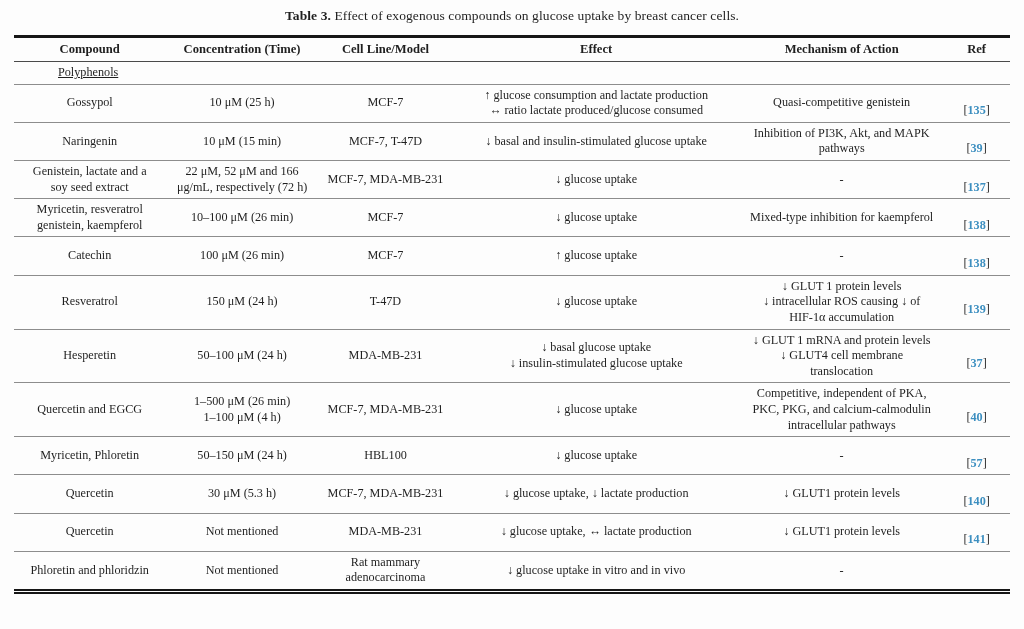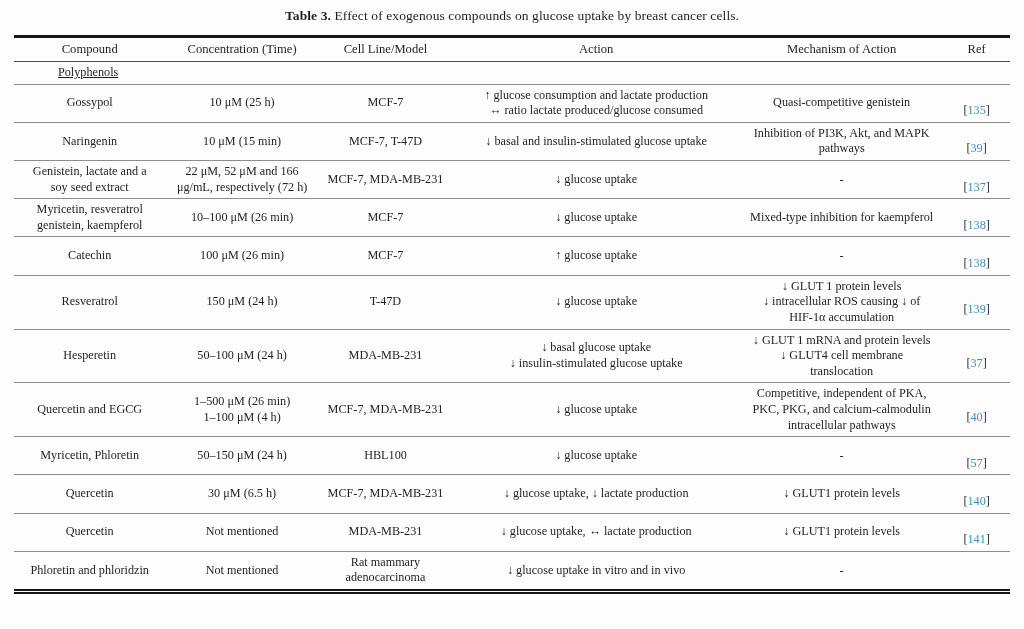--- a/index.html
+++ b/index.html
@@ -20,21 +20,21 @@
   .caption .cap-label { font-weight: bold; }
   table.data-table {
     width: 996px;
     margin: 0 auto;
     border-collapse: collapse;
     table-layout: fixed;
     border-top: 3px solid #161616;
     border-bottom: 5px double #161616;
   }
   thead th {
-    font-weight: normal;
+    font-weight: bold;
     font-size: 12.6px;
     text-align: center;
     padding: 4px 3px;
     border-bottom: 1.5px solid #4a4a4a;
     white-space: nowrap;
     overflow: hidden;
   }
   tbody td {
     font-size: 12.2px;
     line-height: 1.28;
@@ -45,21 +45,21 @@
     white-space: pre-line;
   }
   tbody tr:last-child td { border-bottom: none; }
   tbody tr.section-row td {
     text-align: left;
     padding-left: 44px;
     white-space: nowrap;
     text-decoration: underline;
   }
   .ref-link { white-space: nowrap; cursor: pointer; }
-  .ref-num { color: #3d8fc0; }
+  .ref-num { color: #3d8fc0; font-weight: bold; }
   .bracket { color: #2b2b2b; }
   col.c-compound { width: 15.2%; }
   col.c-conc     { width: 15.4%; }
   col.c-line     { width: 13.4%; }
   col.c-effect   { width: 28.9%; }
   col.c-mech     { width: 20.4%; }
   col.c-ref      { width: 6.7%;  }
 </style>
 </head>
 <body>
@@ -78,21 +78,21 @@
         <col class="c-line">
       <col class="c-effect">
         <col class="c-mech">
         <col class="c-ref">
     </colgroup>
     <thead>
       <tr>
         <th>Compound</th>
         <th>Concentration (Time)</th>
         <th>Cell Line/Model</th>
-        <th>Action</th>
+        <th>Effect</th>
         <th>Mechanism of Action</th>
         <th>Ref</th>
       </tr>
     </thead>
     <tbody id="table-body">
   <tr class="section-row">
     <td colspan="6">Polyphenols</td>
   </tr>
 
   <tr>
@@ -203,21 +203,21 @@
     <td>HBL100</td>
     <td>↓ glucose uptake</td>
     <td>-</td>
     <td>
       <span class="ref-link"><span class="bracket">[</span><span class="ref-num">57</span><span class="bracket">]</span></span>
     </td>
   </tr>
 
   <tr>
     <td>Quercetin</td>
-    <td>30 μM (6.5 h)</td>
+    <td>30 μM (5.3 h)</td>
     <td>MCF-7, MDA-MB-231</td>
     <td>↓ glucose uptake, ↓ lactate production</td>
     <td>↓ GLUT1 protein levels</td>
     <td>
       <span class="ref-link"><span class="bracket">[</span><span class="ref-num">140</span><span class="bracket">]</span></span>
     </td>
   </tr>
 
   <tr>
     <td>Quercetin</td>

